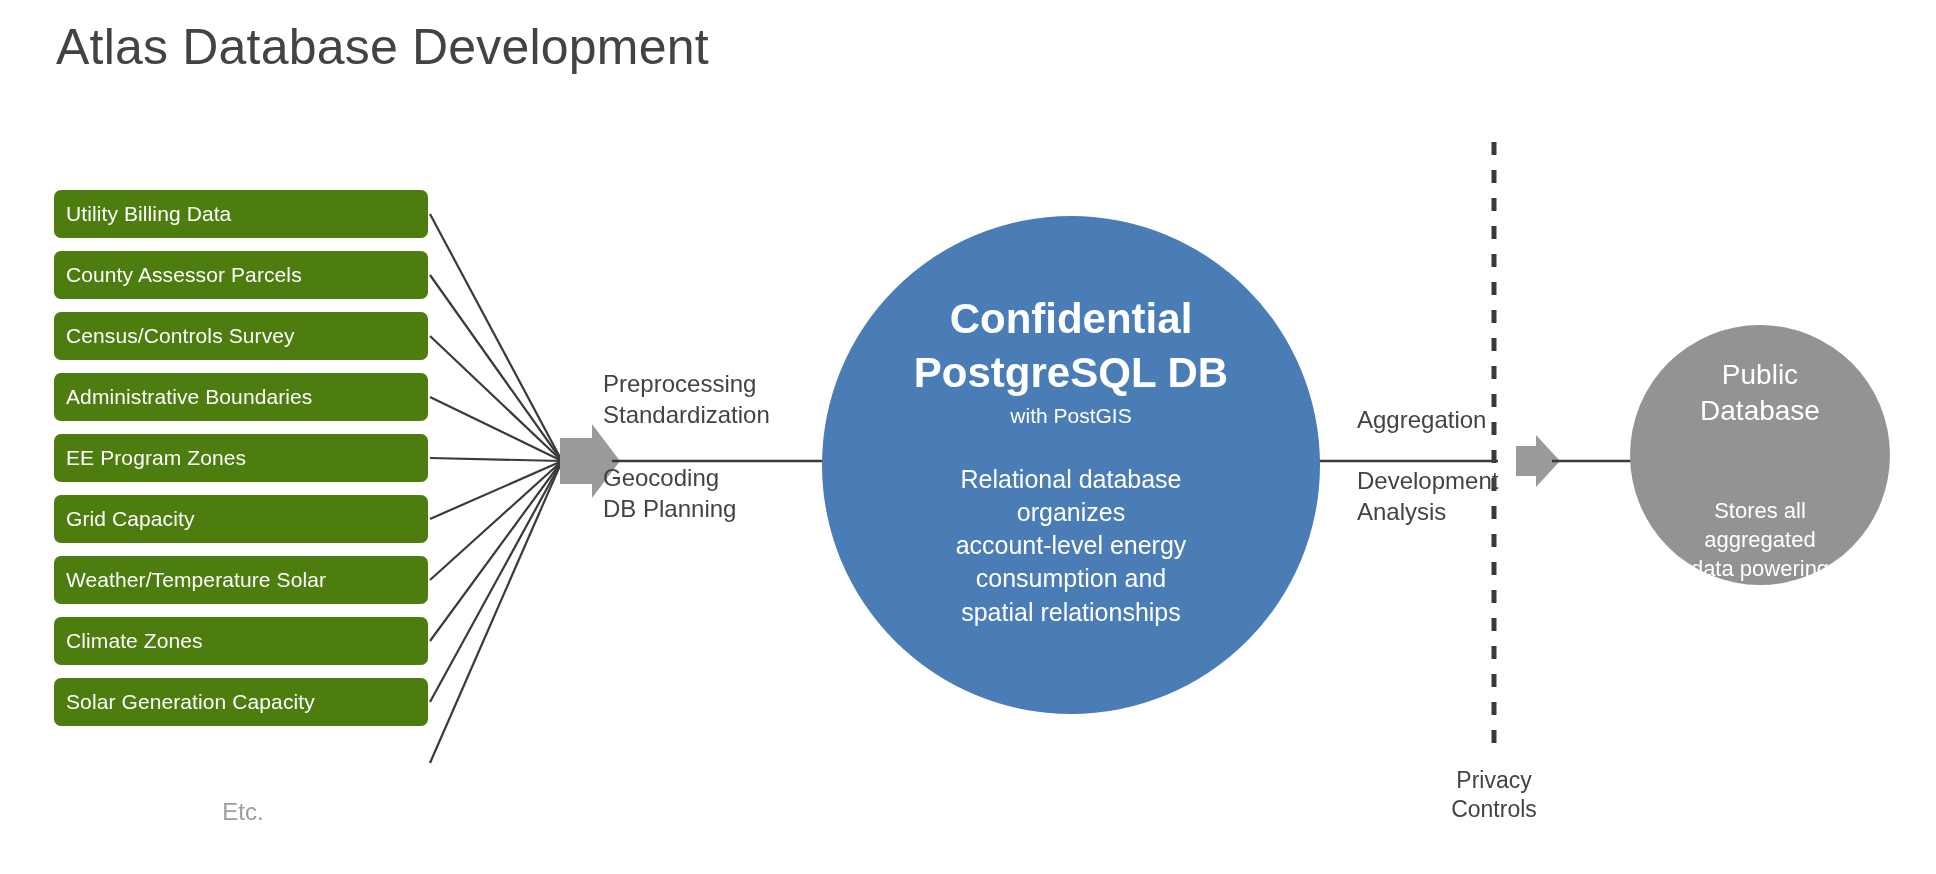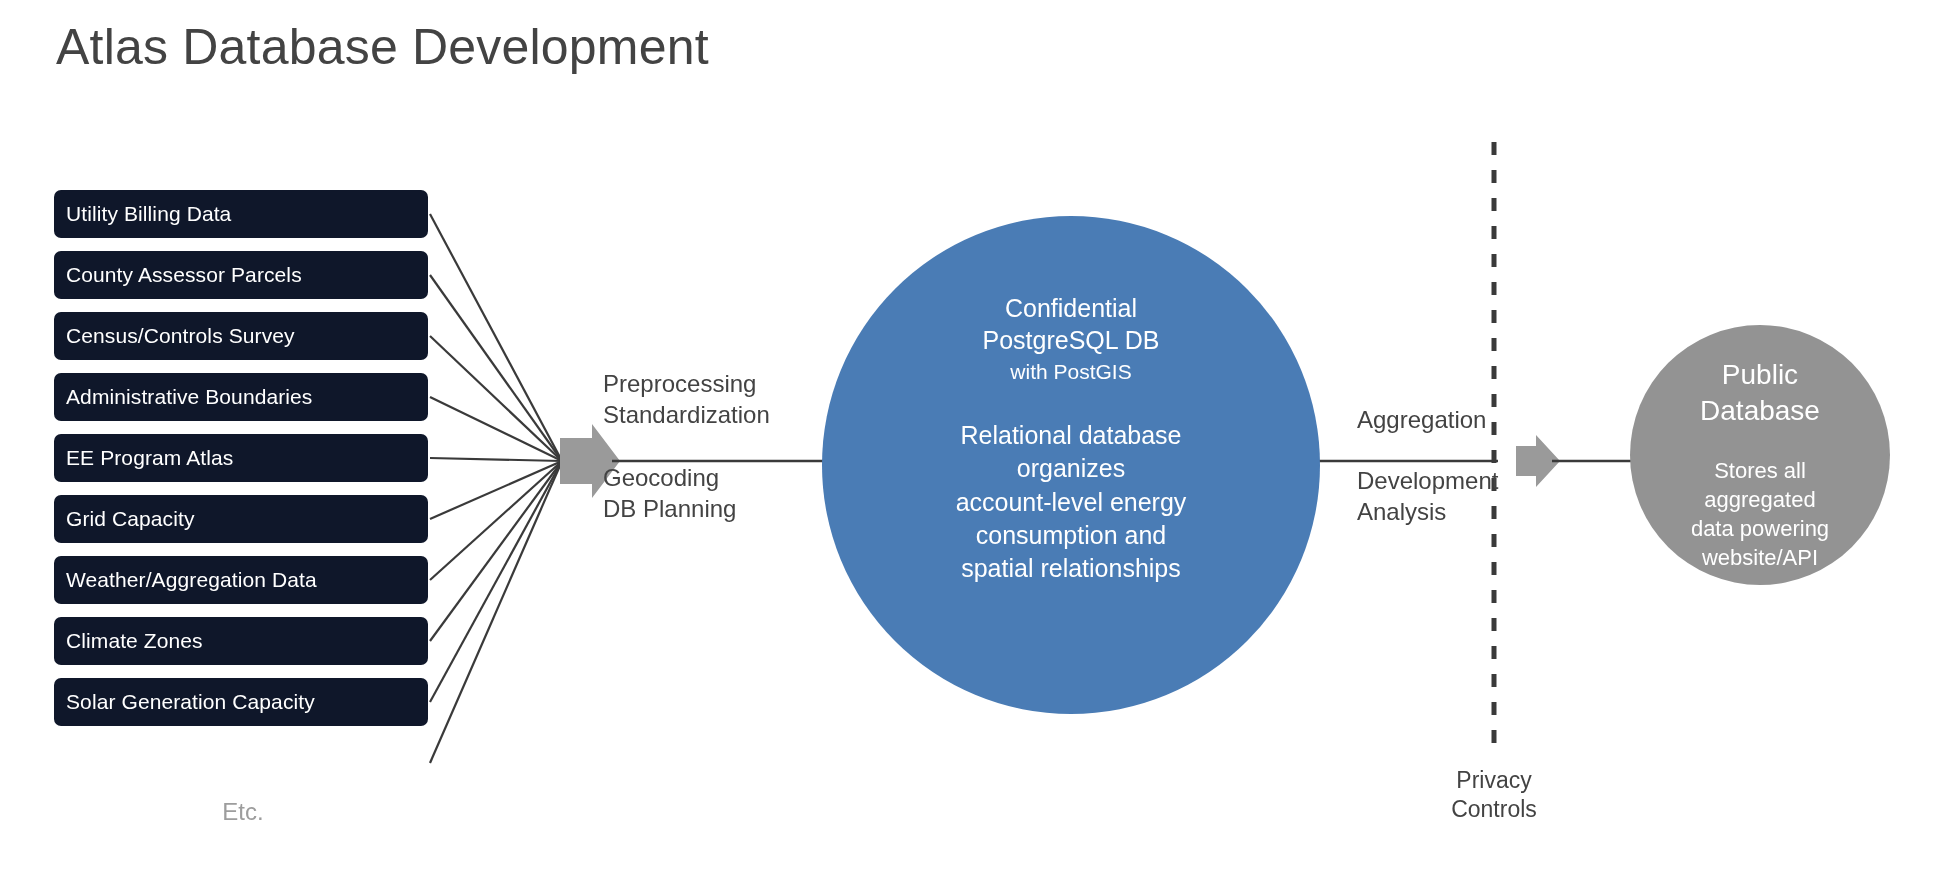--- a/index.html
+++ b/index.html
@@ -45,21 +45,21 @@
     position: absolute;
     left: 54px;
     top: 190px;
     width: 374px;
   }
   .source-box {
     position: relative;
     width: 374px;
     height: 48px;
     margin-bottom: 13px;
-    background: #0f172a;
+    background: #4d7c0f;
     border-radius: 7px;
     box-sizing: border-box;
     display: flex;
     align-items: center;
     padding-left: 12px;
   }
   .source-box .label {
     font-size: 21px;
     color: #ffffff;
     font-weight: 400;
@@ -101,23 +101,23 @@
     display: flex;
     flex-direction: column;
     align-items: center;
     justify-content: flex-start;
     box-sizing: border-box;
     padding-top: 76px;
     text-align: center;
     color: #ffffff;
   }
   #confidential-circle .c-title {
-    font-size: 25px;
+    font-size: 42px;
     line-height: 1.28;
-    font-weight: 400;
+    font-weight: 700;
     white-space: pre-line;
   }
   #confidential-circle .c-sub {
     font-size: 21px;
     margin-top: 4px;
     font-weight: 400;
   }
   #confidential-circle .c-desc {
     font-size: 25px;
     line-height: 1.33;
@@ -149,20 +149,21 @@
     border-radius: 50%;
     background: #939393;
     display: flex;
     flex-direction: column;
     align-items: center;
     justify-content: flex-start;
     box-sizing: border-box;
     padding-top: 32px;
     text-align: center;
     color: #ffffff;
+    gap: 40px;
   }
   #public-circle .p-title {
     font-size: 28px;
     line-height: 1.3;
     white-space: pre-line;
   }
   #public-circle .p-desc {
     font-size: 22px;
     line-height: 1.32;
     margin-top: 26px;
@@ -211,27 +212,27 @@
     <div class="source-box">
       <span class="label">County Assessor Parcels</span>
     </div>
     <div class="source-box">
       <span class="label">Census/Controls Survey</span>
     </div>
     <div class="source-box">
       <span class="label">Administrative Boundaries</span>
     </div>
     <div class="source-box">
-      <span class="label">EE Program Atlas</span>
+      <span class="label">EE Program Zones</span>
     </div>
     <div class="source-box">
       <span class="label">Grid Capacity</span>
     </div>
     <div class="source-box">
-      <span class="label">Weather/Aggregation Data</span>
+      <span class="label">Weather/Temperature Solar</span>
     </div>
     <div class="source-box">
       <span class="label">Climate Zones</span>
     </div>
     <div class="source-box">
       <span class="label">Solar Generation Capacity</span>
     </div>
   </div>
 
   <div id="etc-label">Etc.</div>

